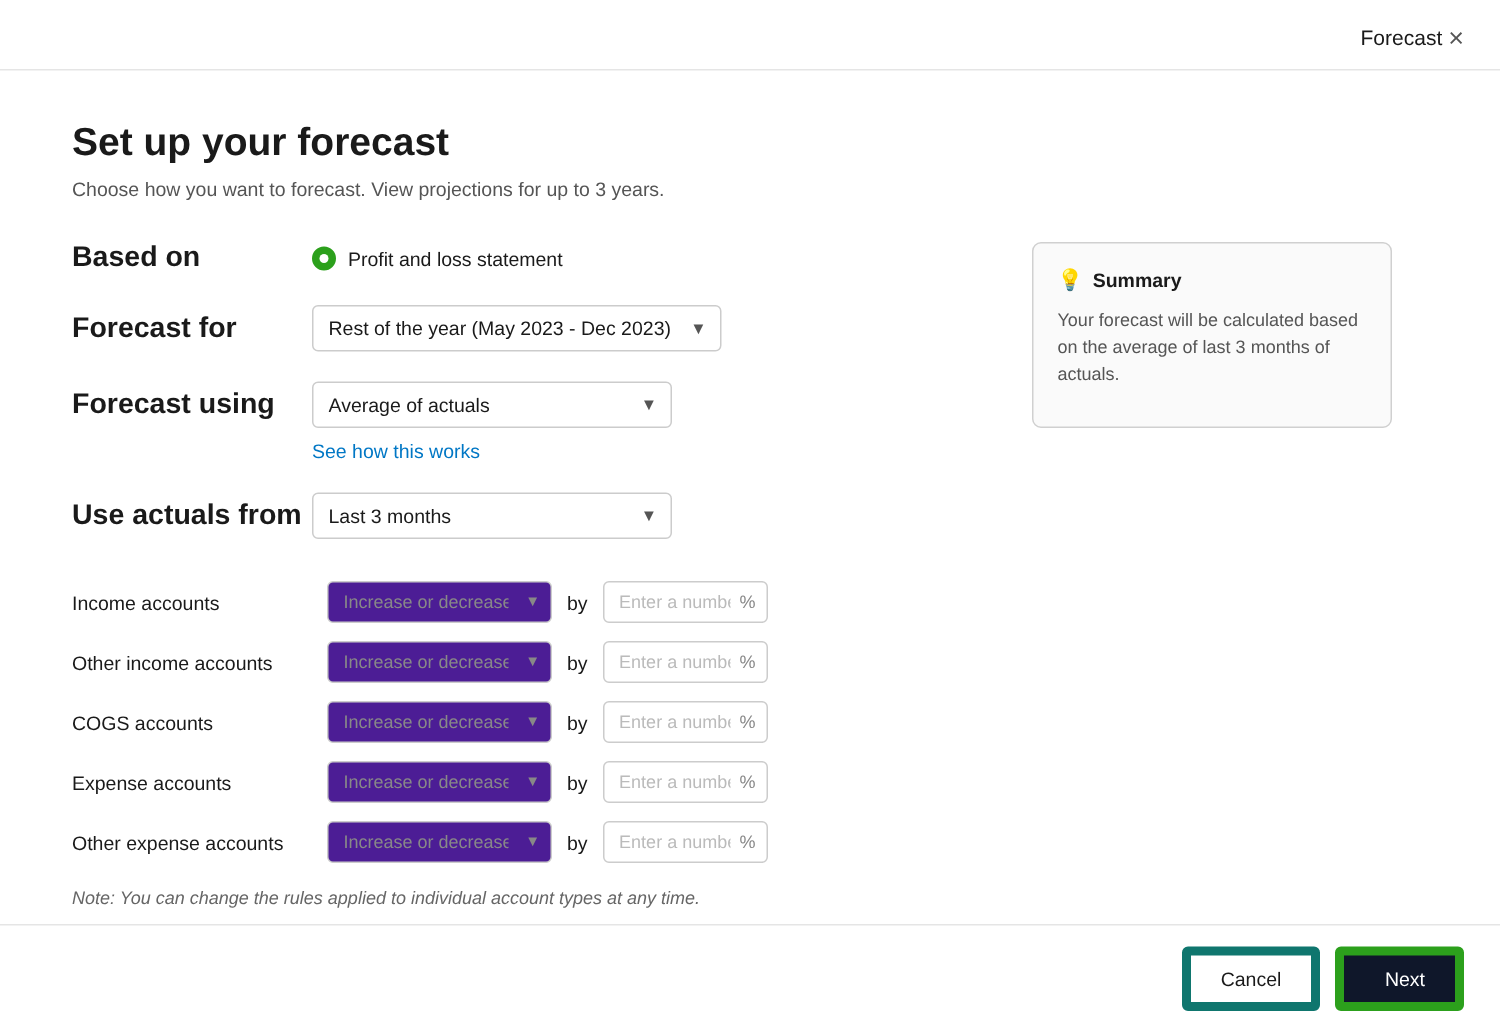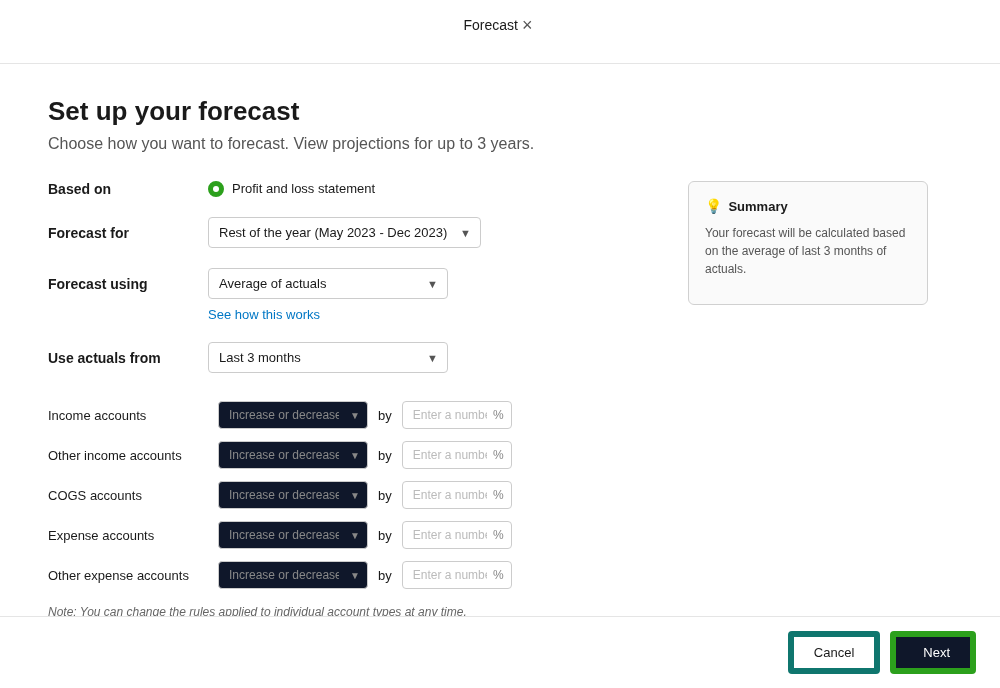--- a/index.html
+++ b/index.html
@@ -17,22 +17,22 @@
       background: #fff;
       width: 1000px;
       height: 688px;
       position: relative;
       display: flex;
       flex-direction: column;
     }
     .modal-header {
       display: flex;
       align-items: center;
-      justify-content: center;
-      padding: 14px 20px 27px 20px;
+      justify-content: flex-end;
+      padding: 14px 20px 10px 20px;
       border-bottom: 1px solid #e5e5e5;
     }
     .modal-title {
       font-size: 14px;
       font-weight: 500;
       color: #1a1a1a;
     }
     .close-btn {
       background: none;
       border: none;
@@ -47,46 +47,46 @@
       overflow-y: auto;
       padding: 32px 72px 20px 48px;
     }
     .page-title {
       font-size: 26px;
       font-weight: 700;
       color: #1a1a1a;
       margin-bottom: 8px;
     }
     .page-subtitle {
-      font-size: 16px;
+      font-size: 13px;
       color: #555;
       margin-bottom: 28px;
     }
     .main-content {
       display: flex;
       gap: 32px;
     }
     .form-section {
       flex: 1;
     }
     .form-row {
       display: flex;
       align-items: center;
       margin-bottom: 20px;
     }
     .form-label {
       width: 160px;
-      font-size: 14px;
+      font-size: 19px;
       font-weight: 600;
       color: #1a1a1a;
       flex-shrink: 0;
     }
     .radio-group {
       display: flex;
-      align-items: flex-start;
+      align-items: center;
       gap: 8px;
     }
     .radio-input {
       appearance: none;
       width: 16px;
       height: 16px;
       border-radius: 50%;
       border: 2px solid #ccc;
       cursor: pointer;
       position: relative;
@@ -213,21 +213,21 @@
       gap: 10px;
     }
     .rule-label {
       width: 160px;
       font-size: 13px;
       color: #1a1a1a;
       flex-shrink: 0;
     }
     .rule-select {
       appearance: none;
-      background: #0f172a;
+      background: #4c1d95;
       border: 1px solid #ccc;
       border-radius: 4px;
       padding: 6px 28px 6px 10px;
       font-size: 12px;
       color: #888;
       cursor: pointer;
       width: 150px;
       outline: none;
     }
     .rule-select-wrapper {

